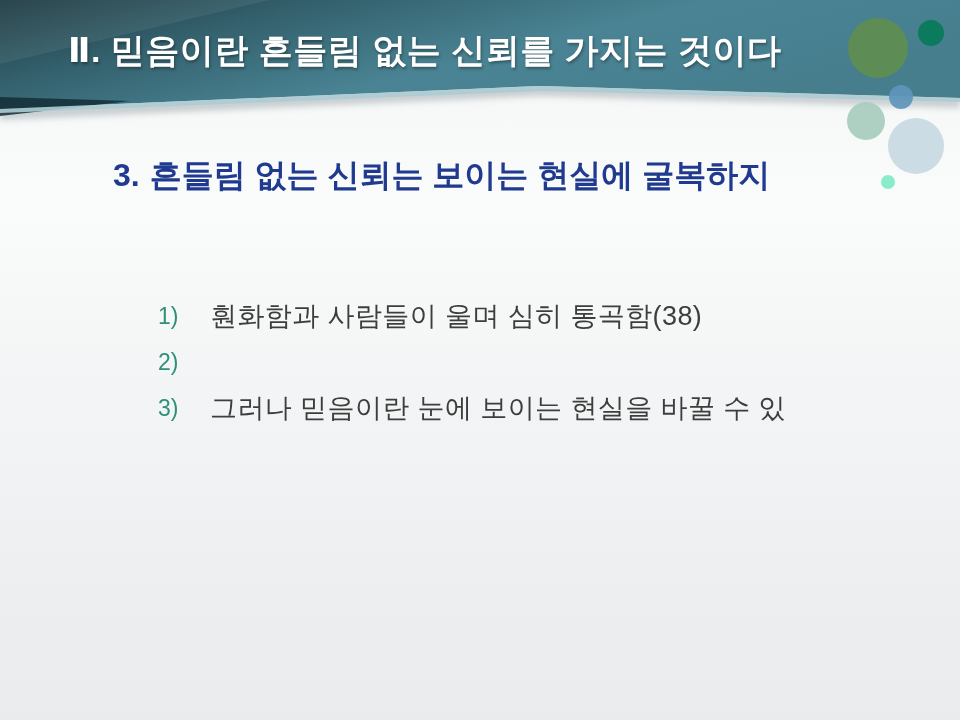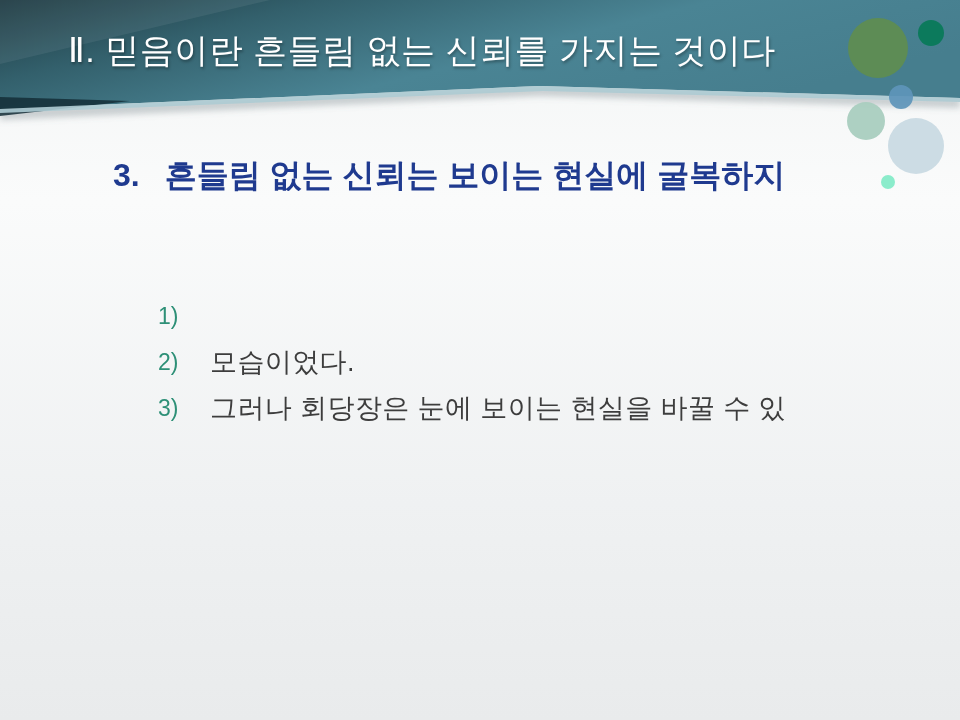--- a/index.html
+++ b/index.html
@@ -15,40 +15,40 @@
     width: 960px; height: 230px;
     z-index: 1;
   }
   .slide-title {
     position: absolute;
     left: 68px; top: 28px;
     width: 860px;
     z-index: 2;
     color: #ffffff;
     font-size: 34px;
-    font-weight: normal;
+    font-weight: bold;
     letter-spacing: 0.5px;
     white-space: nowrap;
     text-shadow: 1px 2px 3px rgba(0,0,0,0.35);
   }
   .section-heading {
     position: absolute;
     left: 113px; top: 152px;
     z-index: 3;
     display: flex;
     color: #1f3a8f;
     font-size: 32px;
     font-weight: bold;
     line-height: 47px;
   }
   .section-heading .heading-num {
     flex: 0 0 auto;
     margin-right: 10px;
   }
-  .heading-lines div { white-space: nowrap; margin-left: 15px; }
+  .heading-lines div { white-space: nowrap; }
   .body-list {
     position: absolute;
     left: 158px; top: 296px;
     width: 760px;
     z-index: 3;
   }
   .list-item {
     display: flex;
     align-items: flex-start;
     margin-bottom: 6px;
@@ -108,29 +108,31 @@
   <span class="heading-num">3.</span>
   <div class="heading-lines">
     <div>흔들림 없는 신뢰는 보이는 현실에 굴복하지</div>
   </div>
 </div>
 
 <div class="body-list">
 
   <div class="list-item">
     <span class="num">1)</span>
+    <div class="item-text">
+      <div>훤화함과 사람들이 울며 심히 통곡함(38)</div>
+    </div>
   </div>
 
   <div class="list-item">
     <span class="num">2)</span>
     <div class="item-text">
-      <div>모습이었다.</div>
     </div>
   </div>
 
   <div class="list-item">
     <span class="num">3)</span>
     <div class="item-text">
-      <div>그러나 회당장은 눈에 보이는 현실을 바꿀 수 있</div>
+      <div>그러나 믿음이란 눈에 보이는 현실을 바꿀 수 있</div>
     </div>
   </div>
 
 </div>
 
 </body></html>

